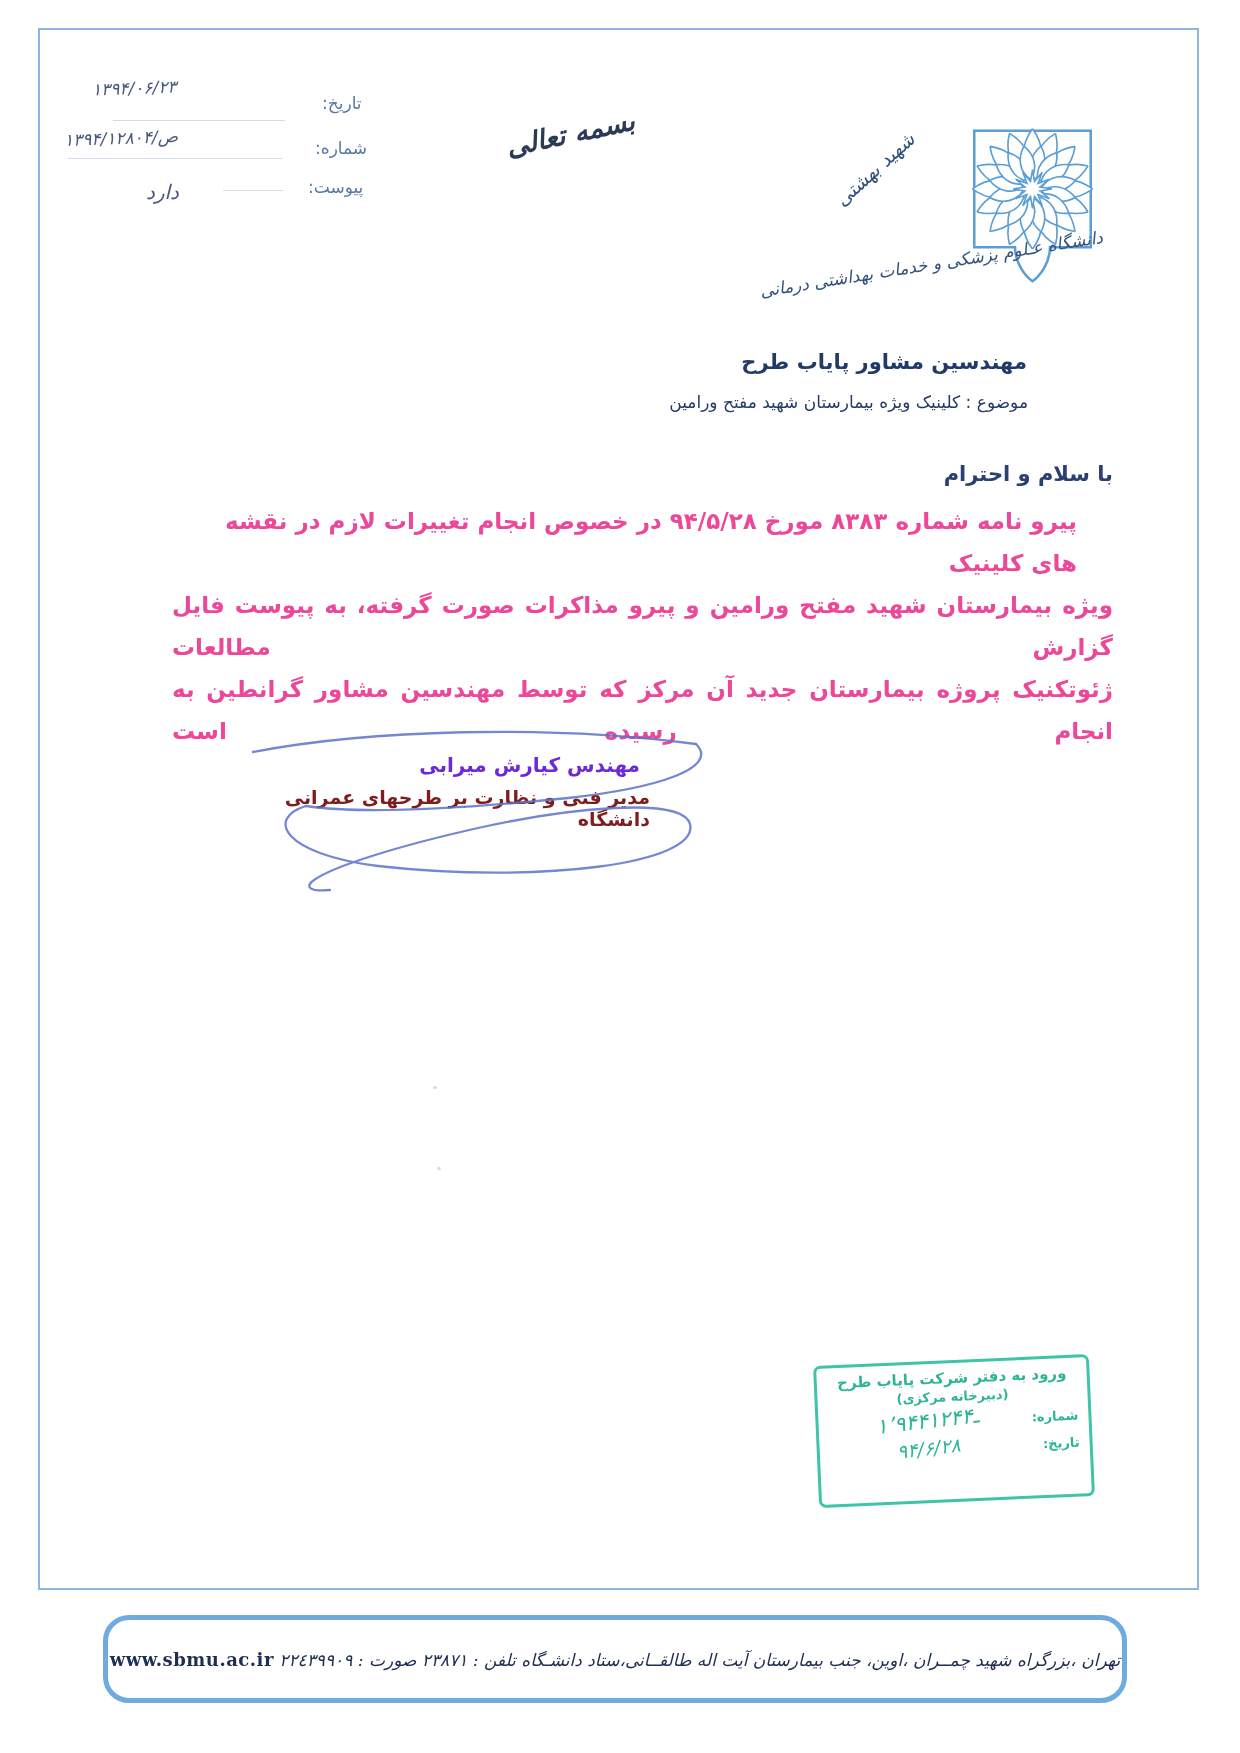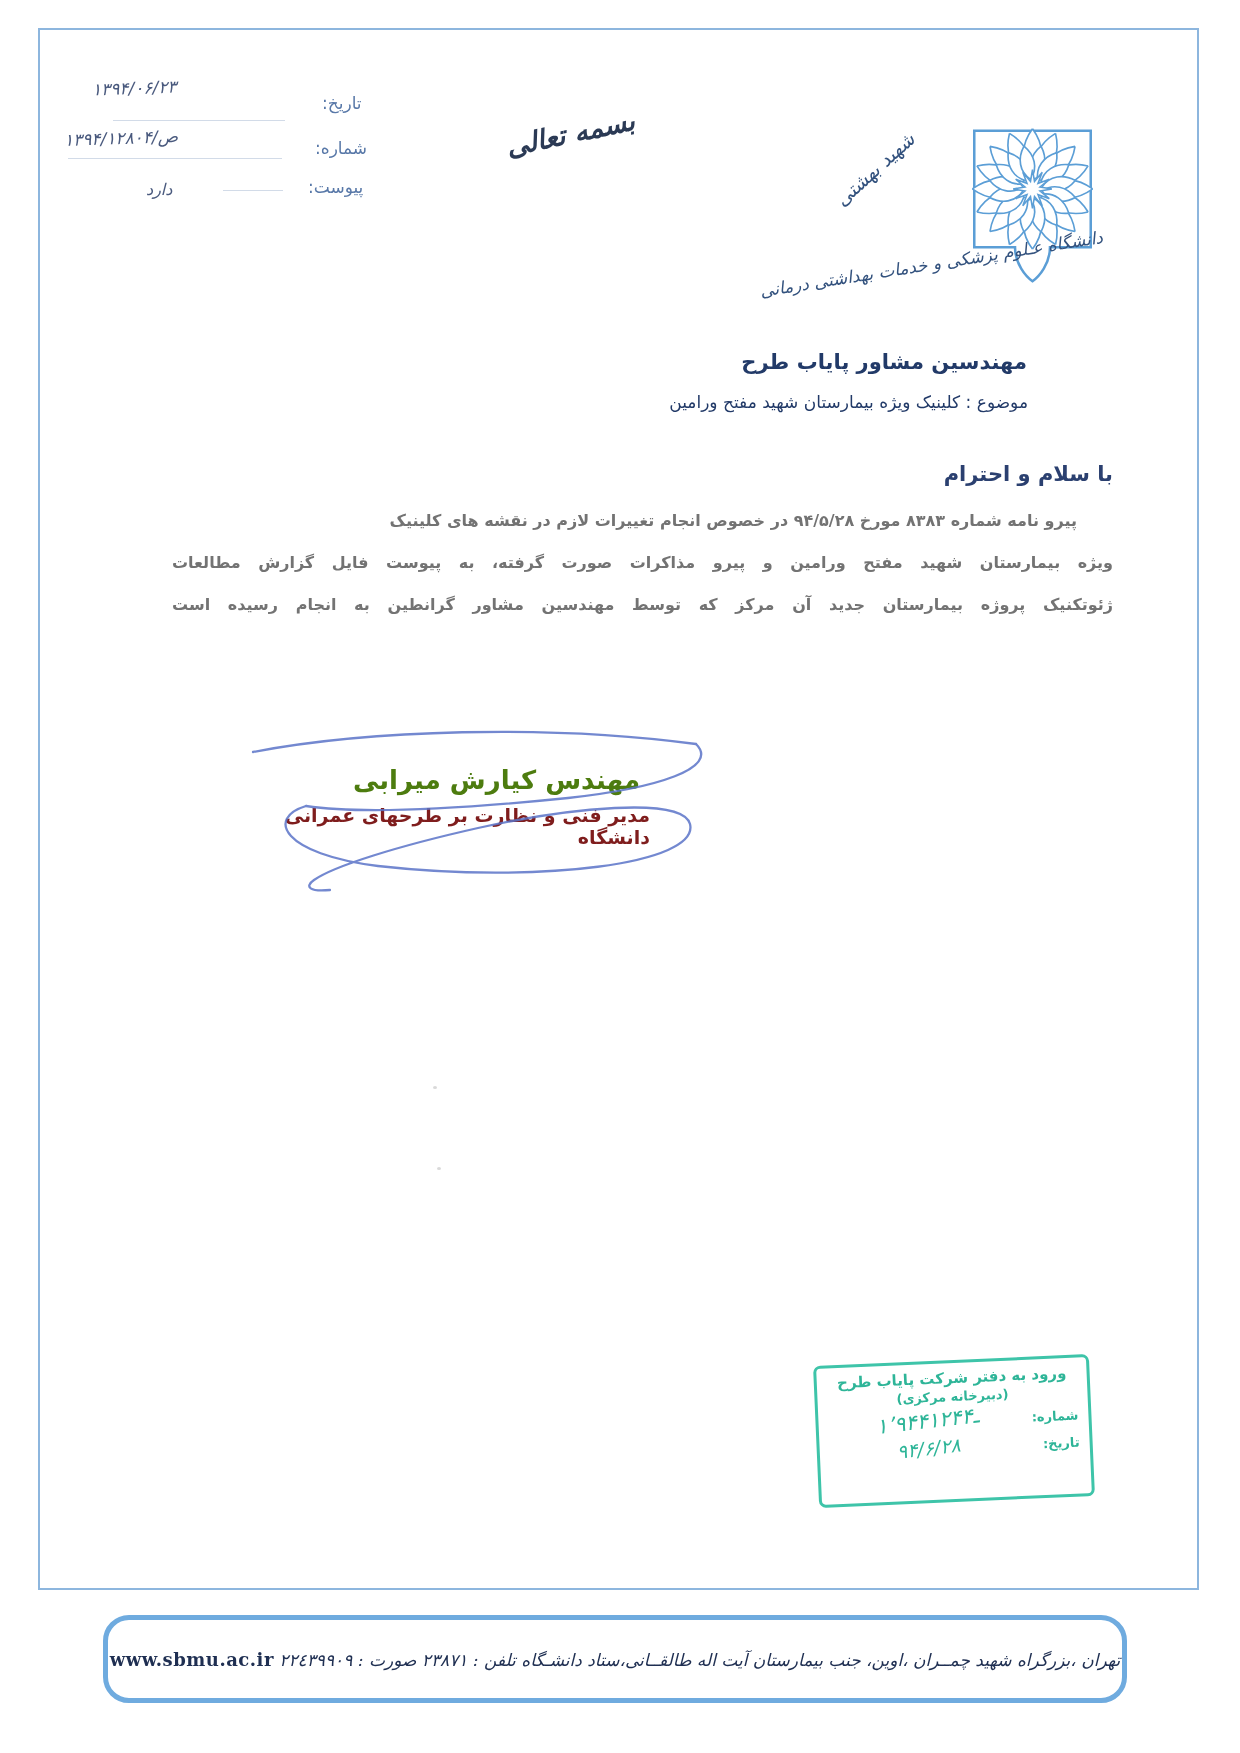--- a/index.html
+++ b/index.html
@@ -23,26 +23,26 @@
   
   .uni-name{font-family:"DejaVu Serif","Liberation Serif",serif;font-style:italic;color:#33527e;direction:rtl;white-space:nowrap;}
   .uni-upper{transform:rotate(-42deg);font-size:19px;}
   .uni-lower{transform:rotate(-9deg);font-size:17px;}
   
   .rtl{direction:rtl;}
   .recipient{font-size:21px;font-weight:bold;color:#223a68;white-space:nowrap;}
   .subject{font-size:17px;font-weight:normal;color:#223a68;white-space:nowrap;}
   .salutation{font-size:21px;font-weight:600;color:#2b4070;white-space:nowrap;}
   .body-block{right:127px;width:941px;top:500px;}
-  .body-line{font-size:16px;font-weight:600;color:#737373;line-height:42px;text-align:right;}
+  .body-line{font-size:23px;font-weight:600;color:#ec4899;line-height:42px;text-align:right;}
   .body-line.justify{text-align:justify;text-align-last:justify;}
   .body-line.indent{padding-right:36px;}
   
   .sig-block{left:248px;top:753px;width:402px;text-align:right;}
-  .sig-name{font-size:26px;font-weight:bold;color:#4d7c0f;margin:12px 10px 9px 0;}
+  .sig-name{font-size:20px;font-weight:bold;color:#6d28d9;margin:0 10px 9px 0;}
   .sig-title{font-size:19px;font-weight:bold;color:#7f1d1d;}
   
   .stamp{
     left:816px;top:1360px;width:276px;height:142px;
     border:3.5px solid #3ec4a9;border-radius:7px;transform:rotate(-2.5deg);
     color:#2eb598;direction:rtl;padding:6px 10px 4px 10px;box-sizing:border-box;
   }
   .stamp-title{font-size:15px;font-weight:bold;text-align:center;letter-spacing:.5px;}
   .stamp-sub{font-size:13px;font-weight:bold;text-align:center;margin-top:2px;}
   .stamp-row{display:flex;align-items:center;margin-top:4px;}
@@ -70,21 +70,21 @@
 <div class="abs hdr-label" style="left:322px;top:93px;">تاریخ:</div>
 <div class="abs hdr-value" style="left:92px;top:78px;transform:rotate(-2deg);">۱۳۹۴/۰۶/۲۳</div>
 <div class="abs hdr-line" style="left:113px;top:120px;width:172px;"></div>
 
 <div class="abs hdr-label" style="left:315px;top:138px;">شماره:</div>
 <div class="abs hdr-value" style="left:64px;top:128px;transform:rotate(-2deg);">۱۳۹۴/ص/۱۲۸۰۴</div>
 <div class="abs hdr-line" style="left:68px;top:158px;width:214px;"></div>
 
 <div class="abs hdr-label" style="left:308px;top:177px;">پیوست:</div>
 <div class="abs hdr-line" style="left:223px;top:190px;width:60px;"></div>
-<div class="abs hdr-value" style="left:146px;top:180px;font-size:16px;">دارد</div>
+<div class="abs hdr-value" style="left:146px;top:180px;font-size:20px;">دارد</div>
 
 <div class="abs bismillah" style="left:505px;top:118px;">بسمه تعالی</div>
 
 <div class="abs" style="left:950px;top:116px;">
   <svg width="165" height="176" viewBox="0 0 170 181">
     <defs>
       <path id="petalO" d="M0,-62 C11,-47 14,-28 0,-13 C-14,-28 -11,-47 0,-62"></path>
       <path id="petalI" d="M0,-45 C9,-34 10,-20 0,-10 C-10,-20 -9,-34 0,-45"></path>
     </defs>
 

